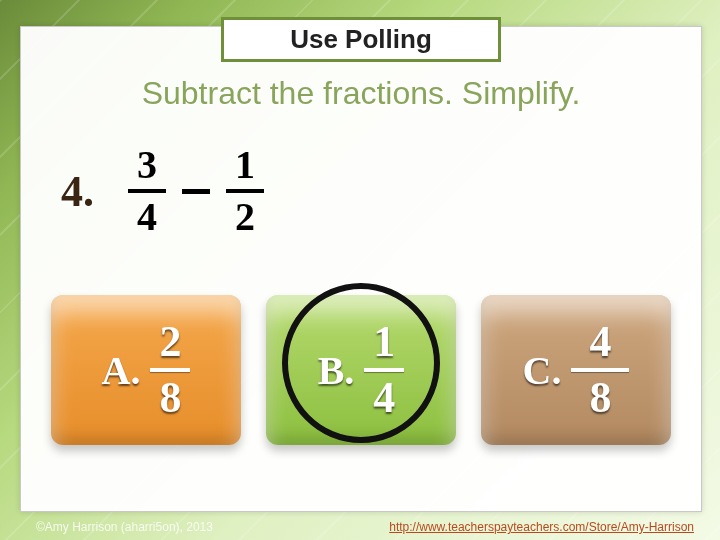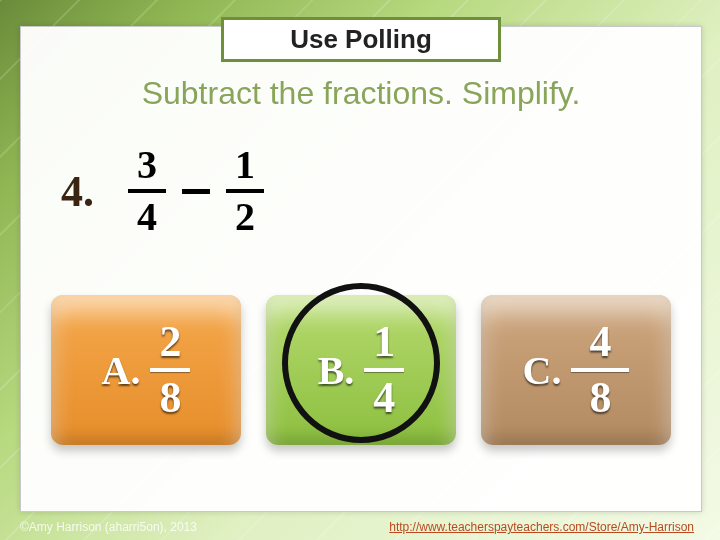--- a/index.html
+++ b/index.html
@@ -74,21 +74,21 @@
   .ans .afrac.w1 .bar { width: 40px; }
   .ans .afrac.w2 .bar { width: 58px; }
   .ans .afrac .d { font-size: 44px; font-weight: bold; }
   .circle-mark {
     position: absolute; top: -12px; left: 50%; transform: translateX(-50%);
     width: 158px; height: 160px; border: 6px solid #111; border-radius: 50%;
     pointer-events: none;
   }
 
   .copyright {
-    position: absolute; left: 20px; bottom: 6px;
+    position: absolute; left: 36px; bottom: 6px;
     font-size: 12px; color: rgba(255,255,255,0.82);
   }
   .link {
     position: absolute; right: 26px; bottom: 6px;
     font-size: 12px; color: #b94a1f; text-decoration: underline; margin-top: 12px;
   }
 </style>
 </head>
 <body>
 

